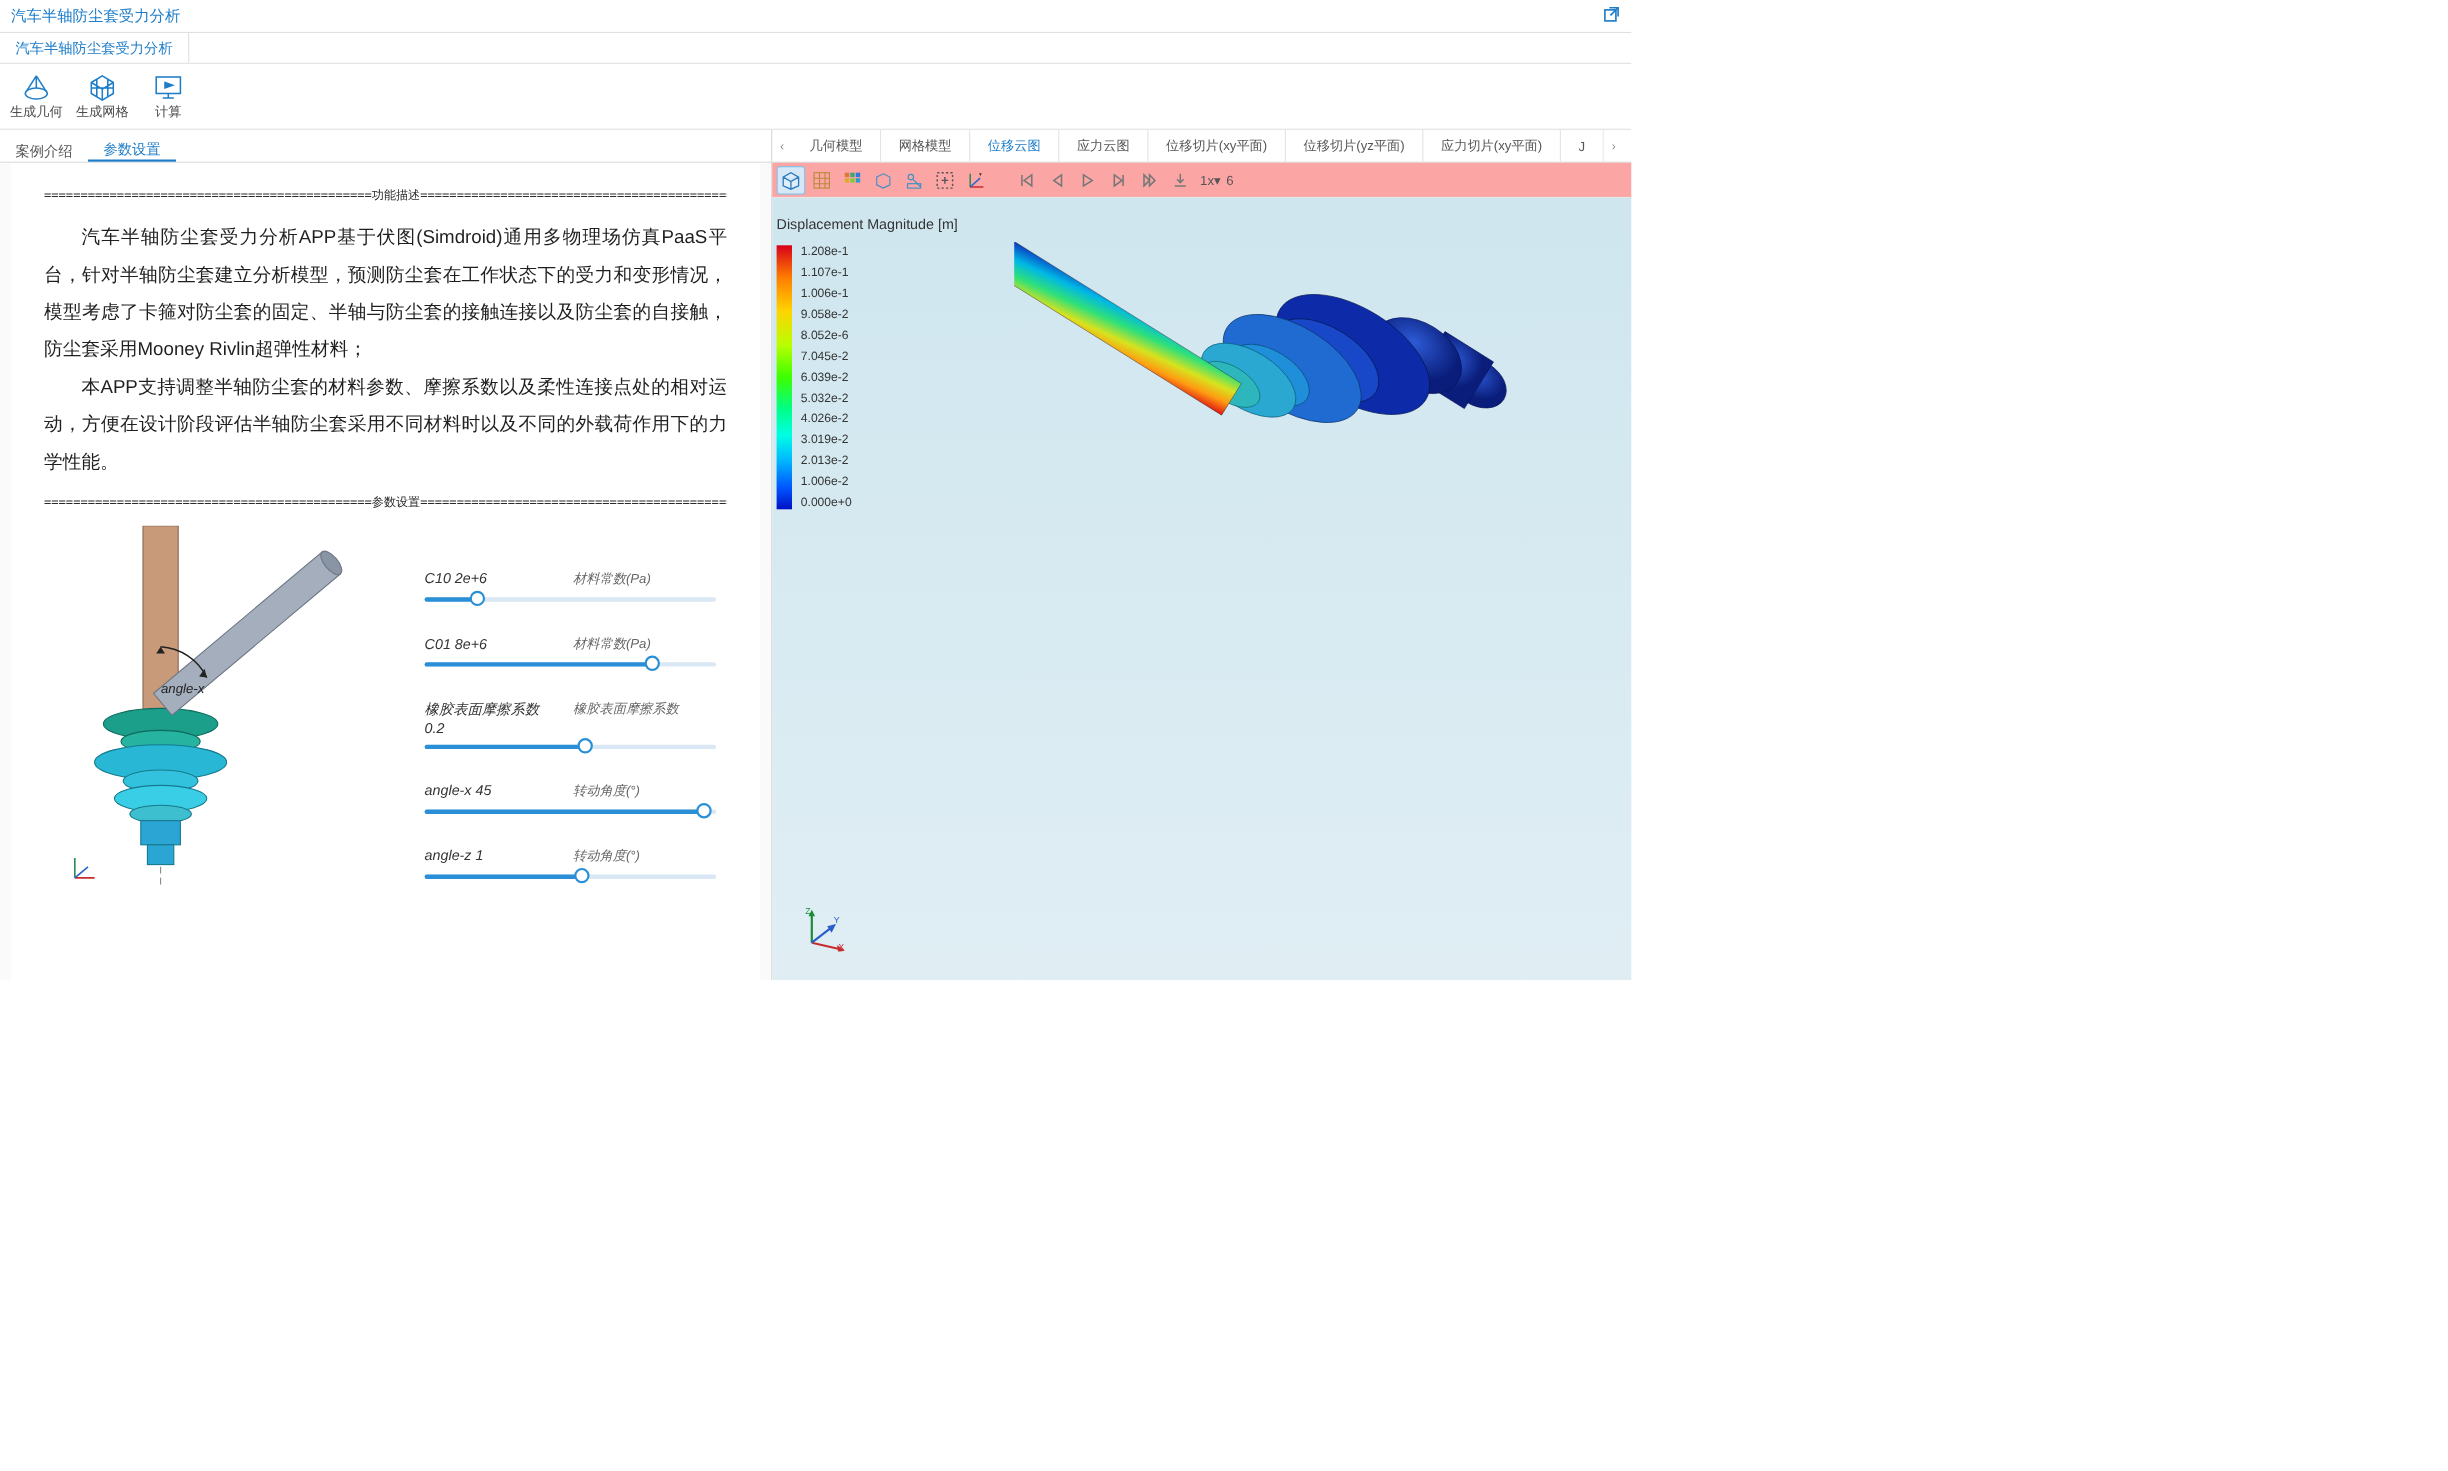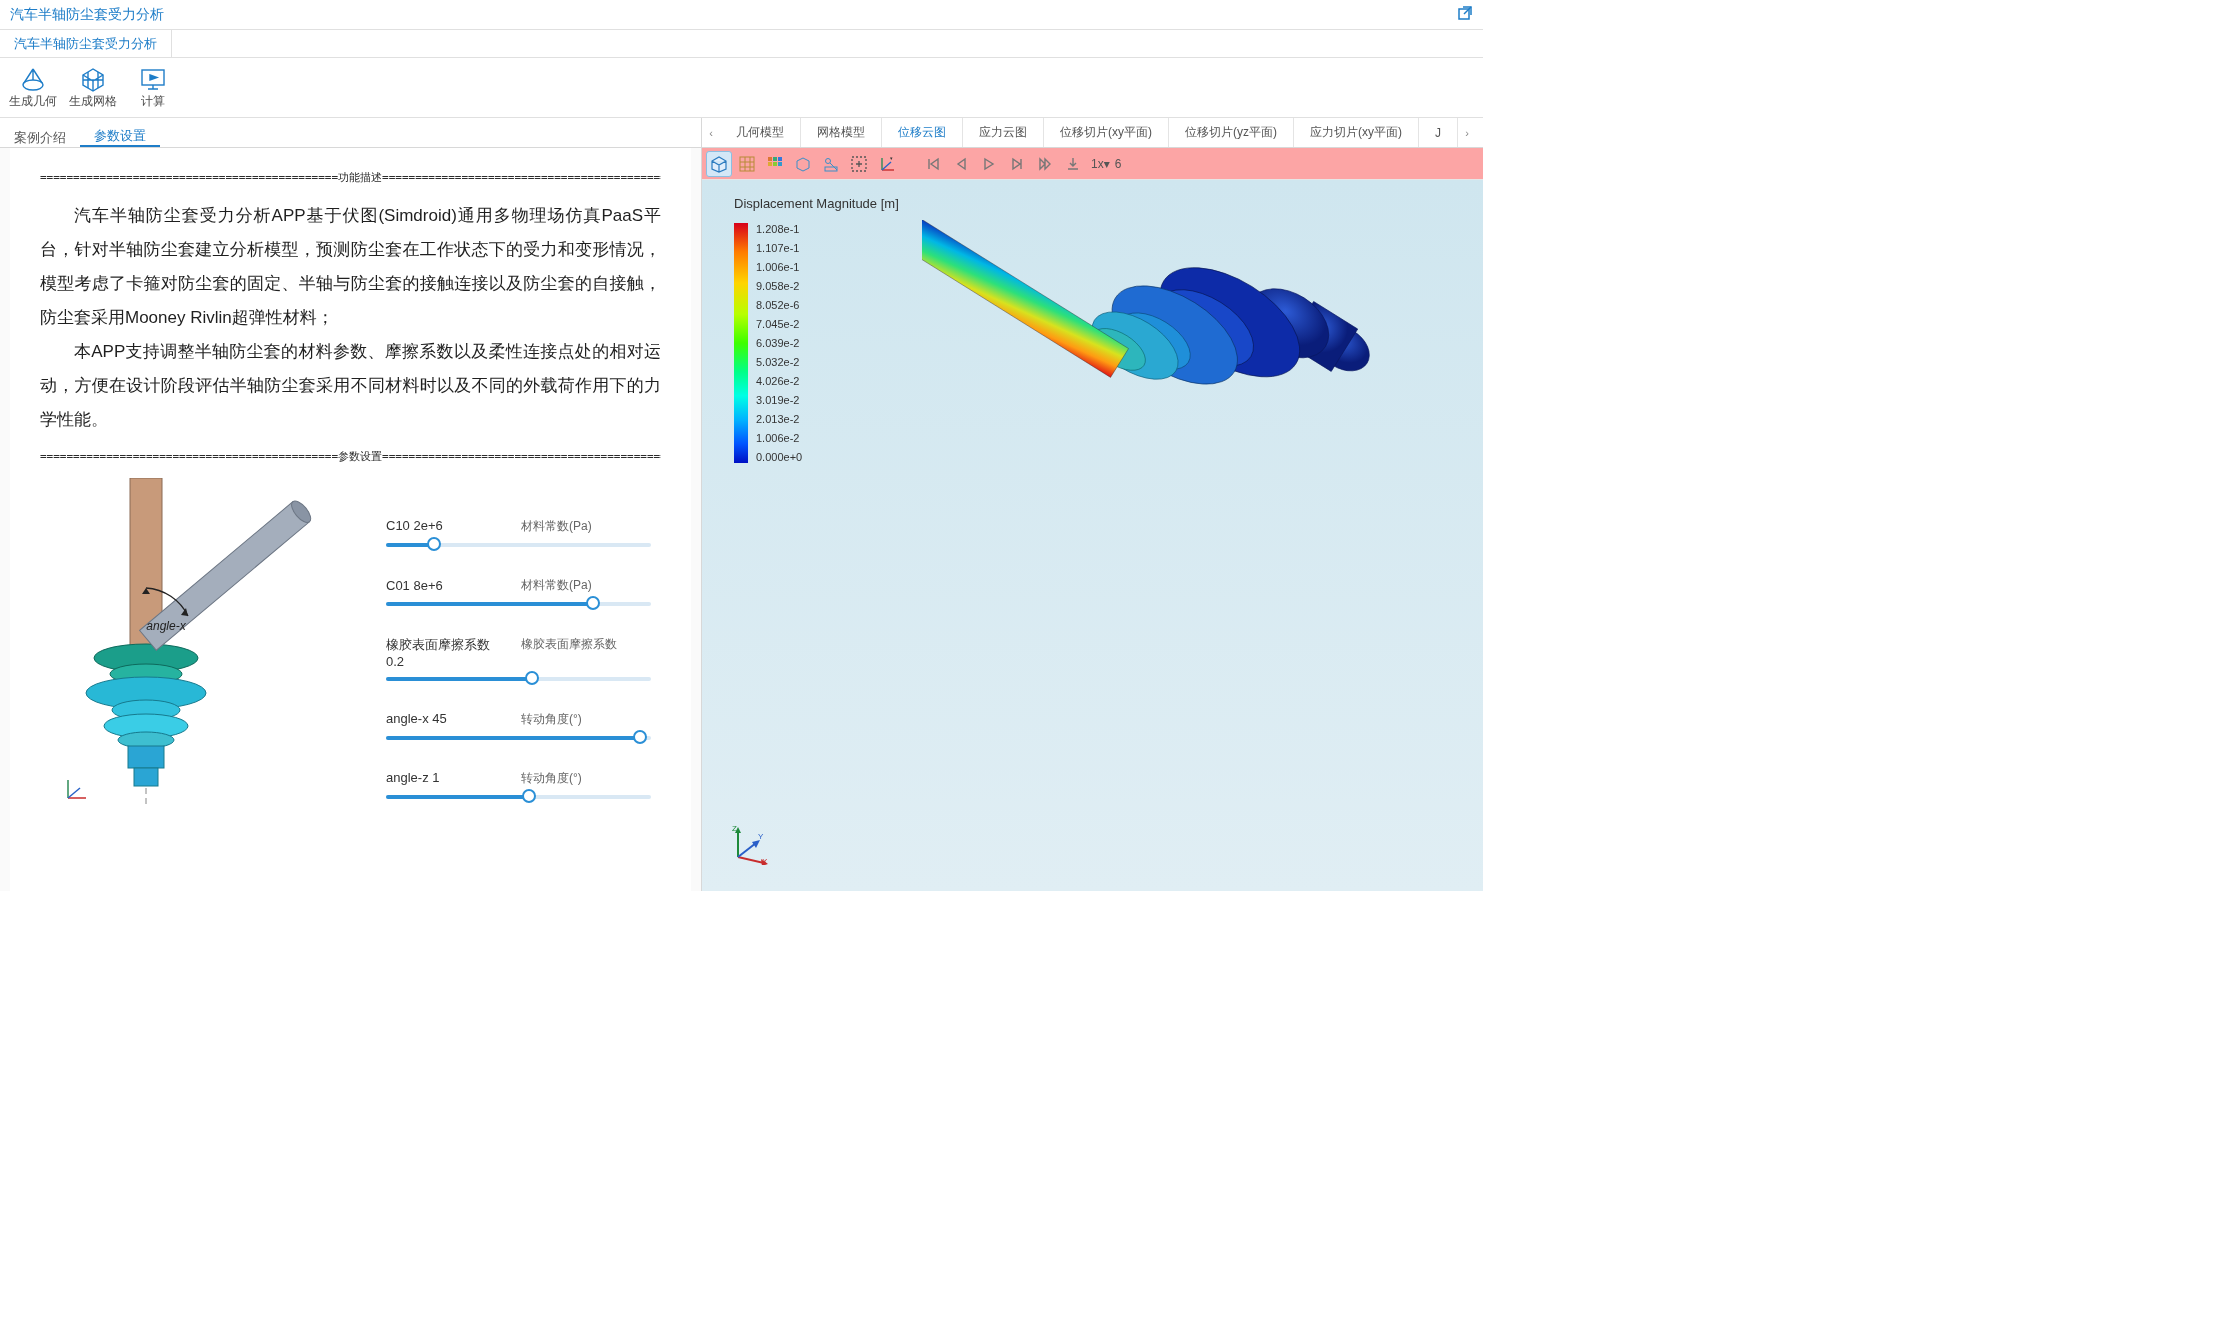--- a/index.html
+++ b/index.html
@@ -34,21 +34,21 @@
 
 
 .lcontent { flex: 1; overflow: auto; background: #fafafa; }
 .lcontent-inner { background: #fff; margin: 0 10px; padding: 14px 30px; min-height: 100%; }
 .sep-line { font-family: monospace; font-size: 11px; color: #2b2b2b; white-space: nowrap; overflow: hidden; text-align: center; margin: 8px 0 14px; }
 .desc { font-size: 17px; line-height: 2; color: #1f1f1f; margin: 6px 0 12px; text-align: justify; }
 .desc p { text-indent: 2em; }
 
 .param-block { display: flex; gap: 6px; margin-top: 6px; }
 .diagram { width: 300px; height: 330px; position: relative; }
-.param-sliders { flex: 1; padding: 40px 10px 0 40px; display: flex; flex-direction: column; gap: 28px; }
+.param-sliders { flex: 1; padding: 40px 10px 0 40px; display: flex; flex-direction: column; gap: 28px; font-style: italic; }
 .param-desc { width: 130px; font-size: 12px; color: #666; text-align: left; }
 .slider { position: relative; height: 10px; }
 .slider .track { position: absolute; top: 4px; left: 0; right: 0; height: 4px; background: #d9e8f4; border-radius: 2px; }
 .slider .fill { position: absolute; top: 4px; left: 0; height: 4px; background: #2a8fd6; border-radius: 2px; }
 .slider .thumb { position: absolute; top: -2px; width: 14px; height: 14px; border-radius: 50%; background: #fff; border: 2px solid #2a8fd6; transform: translateX(-50%); }
 
 .mini-axis { position: absolute; left: 24px; bottom: 6px; width: 28px; height: 28px; }
 
 
 .rtabs { height: 30px; display: flex; align-items: center; border-bottom: 1px solid #d8d8d8; font-size: 12px; }
@@ -61,21 +61,21 @@
 .viewer-toolbar { height: 32px; display: flex; align-items: center; padding: 0 4px; gap: 2px; background: #fca5a5; border-bottom: 1px solid #e6e6e6; }
 .vtool { width: 26px; height: 26px; display: flex; align-items: center; justify-content: center; cursor: pointer; border: 1px solid transparent; border-radius: 3px; }
 .vtool.active { background: #d4e8f7; border-color: #8bbfe2; }
 .vtool svg { width: 18px; height: 18px; }
 .vtool-sep { width: 10px; }
 .anim-ctrl { display: flex; align-items: center; gap: 2px; margin-left: 6px; color: #555; font-size: 12px; }
 .anim-speed { margin: 0 3px; }
 
 
 .viewer { flex: 1; position: relative; background: linear-gradient(180deg, #cfe6ef 0%, #e0eef4 100%); }
-.legend { position: absolute; left: 32px; top: 16px; font-size: 12px; color: #333; }
+.legend { position: absolute; left: 4px; top: 16px; font-size: 12px; color: #333; }
 .legend-title { font-size: 13px; margin-bottom: 12px; }
 .legend-body { display: flex; gap: 8px; }
 .colorbar { width: 14px; height: 240px; background: linear-gradient(180deg, #d7001a 0%, #ff7b00 12%, #ffd400 25%, #b7ff00 38%, #3dff00 50%, #00ff87 62%, #00ffe5 72%, #00b3ff 82%, #0054ff 92%, #0010c4 100%); }
 .legend-ticks { display: flex; flex-direction: column; justify-content: space-between; height: 240px; font-size: 11px; color: #333; }
 
 .model { position: absolute; left: 220px; top: 40px; width: 560px; height: 560px; }
 .triad { position: absolute; left: 26px; bottom: 26px; width: 42px; height: 42px; }
 
 </style>
 </head>

